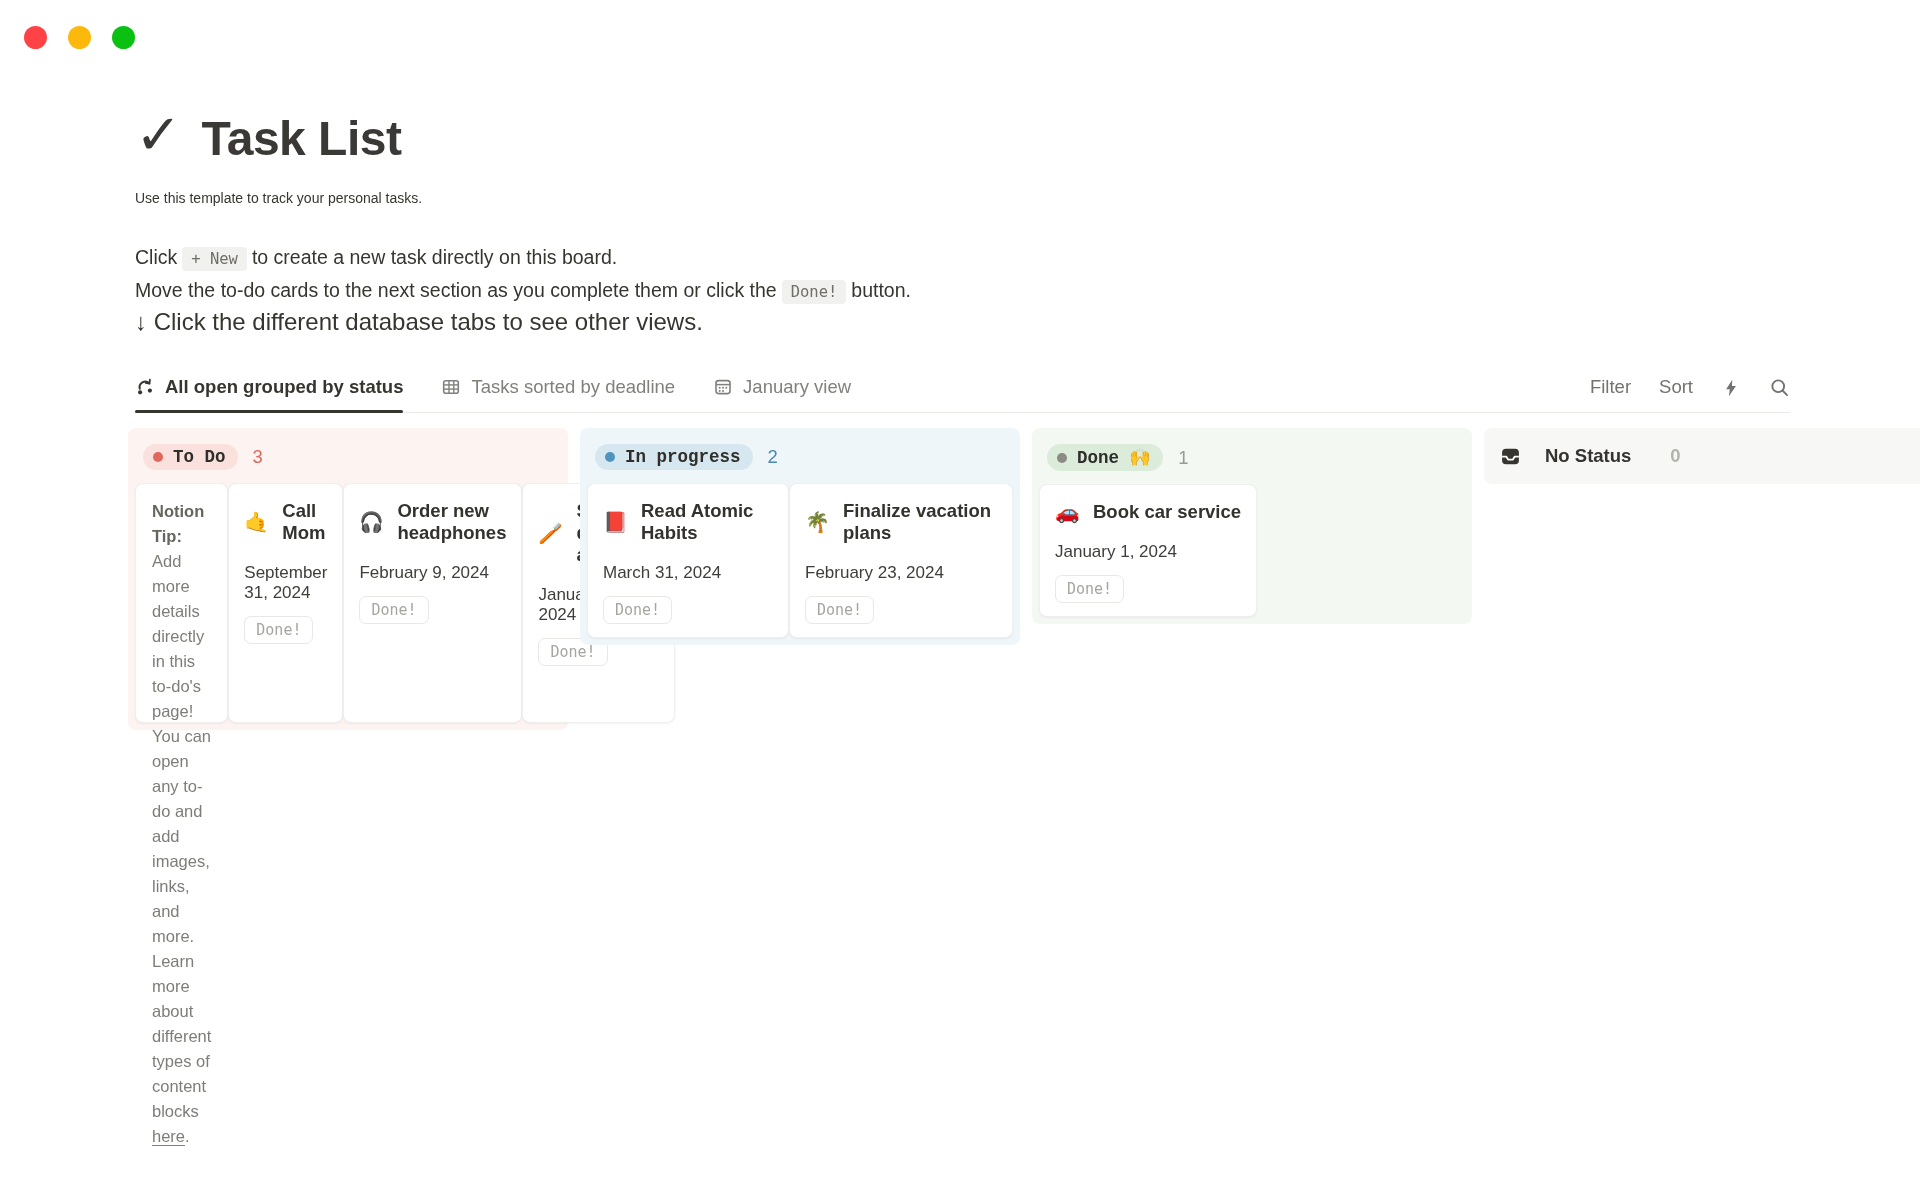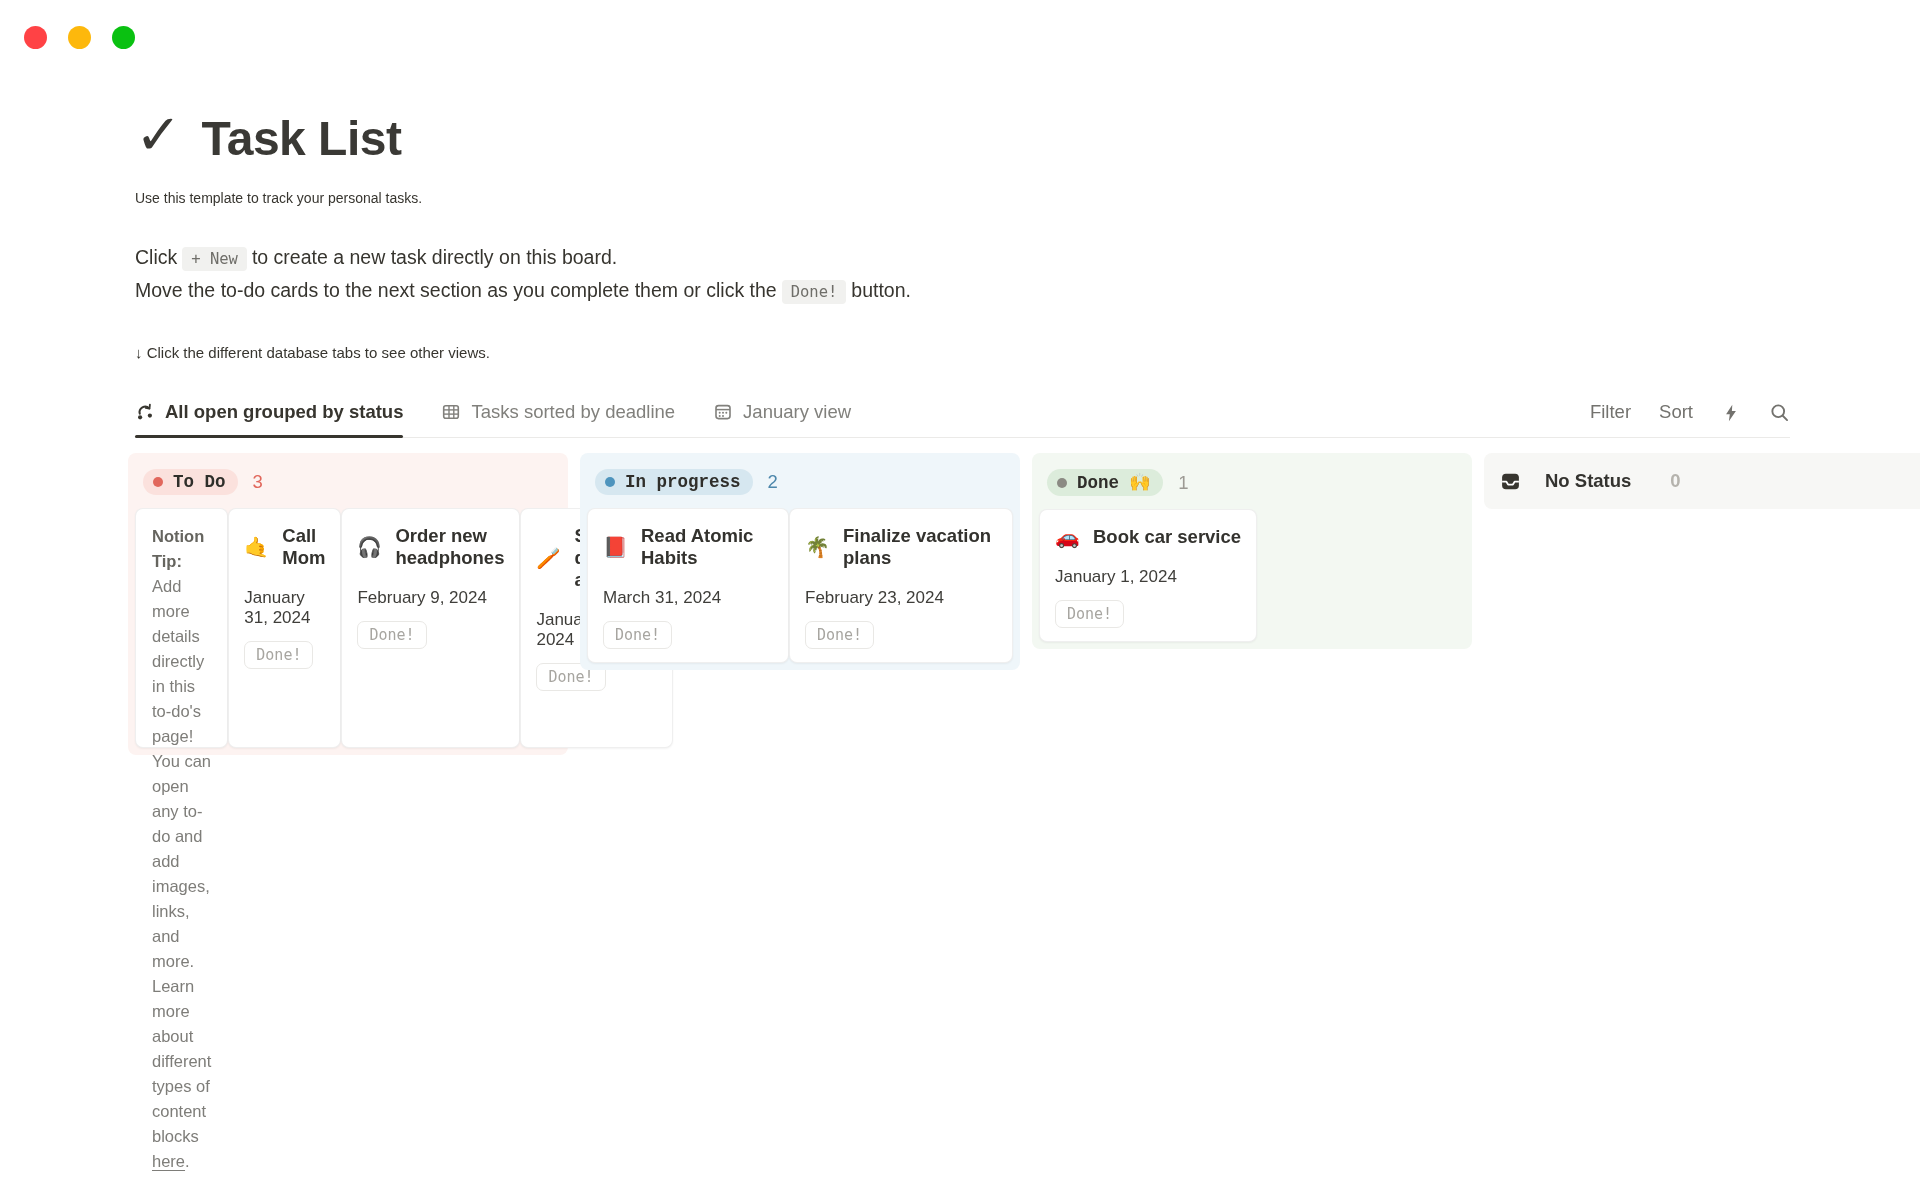--- a/index.html
+++ b/index.html
@@ -20,21 +20,21 @@
   .page-header { margin:110px 0 0 135px; width:1430px; }
   .page-title { display:flex; align-items:center; gap:20px; font-size:48px; font-weight:700; letter-spacing:-0.5px; margin:0; color:#3a3935; }
   .title-check { font-size:56px; font-weight:700; line-height:1; transform:translateY(-3px); }
   .subtitle { font-size:14px; margin-top:24px; }
   .para-group { margin-top:36px; font-size:19.5px; line-height:31px; }
   .chip {
     font-family:"DejaVu Sans Mono","Liberation Mono",monospace;
     font-size:15.5px; color:#6f6e69; background:#f1f1ef;
     border-radius:4px; padding:3px 9px; margin:0 5px; white-space:nowrap;
   }
-  .line3 { margin-top:36px; font-size:15px; }
+  .line3 { font-size:24px; }
 
   
   .toolbar { margin:40px 0 0 135px; width:1655px; display:flex; justify-content:space-between; align-items:flex-end; border-bottom:1px solid #ebeae8; }
   .tabs { display:flex; gap:38px; }
   .tab { display:flex; align-items:center; gap:10px; font-size:18.5px; color:#81807c; padding-bottom:14px; position:relative; cursor:pointer; }
   .tab.active { color:#37352f; font-weight:700; }
   .tab.active::after { content:""; position:absolute; left:0; right:0; bottom:-1px; height:3px; background:#37352f; border-radius:2px; }
   .tab svg { flex:0 0 auto; }
   .toolbar-actions { display:flex; align-items:flex-end; gap:28px; padding-bottom:14px; font-size:18.5px; color:#73726e;margin-left:16px; }
   .toolbar-actions .txt { cursor:pointer; }
@@ -170,21 +170,21 @@
     </div>
     <div class="cards">
       <div class="card tip-card">
         <p class="tip-text"><span class="tip-bold">Notion Tip:</span><span> Add more details directly in this to-do's page! You can open any to-do and add images, links, and more. Learn more about different types of content blocks </span><span class="tip-link">here</span><span>.</span></p>
       </div>
       <div class="card">
         <div class="card-title">
           <span class="card-emoji">🤙</span>
           <span>Call Mom</span>
         </div>
-        <div class="card-date">January 31, 2024</div>
+        <div class="card-date">September 31, 2024</div>
         <span class="done-btn">Done!</span>
       </div>
       <div class="card">
         <div class="card-title">
           <span class="card-emoji">🎧</span>
           <span>Order new headphones</span>
         </div>
         <div class="card-date">February 9, 2024</div>
         <span class="done-btn">Done!</span>
       </div>

